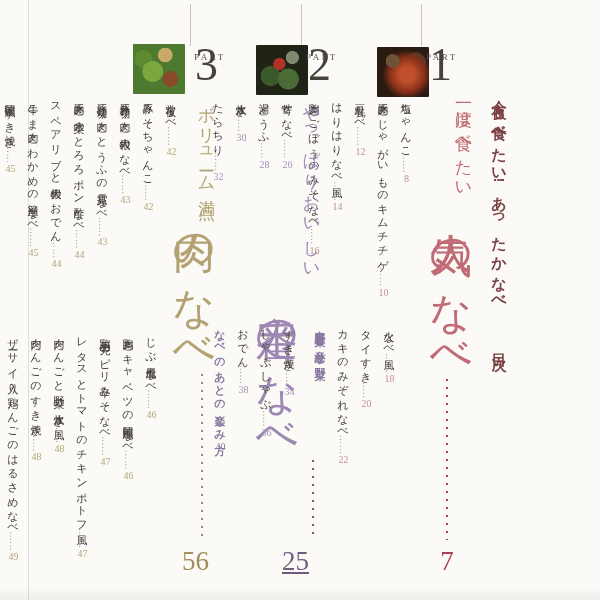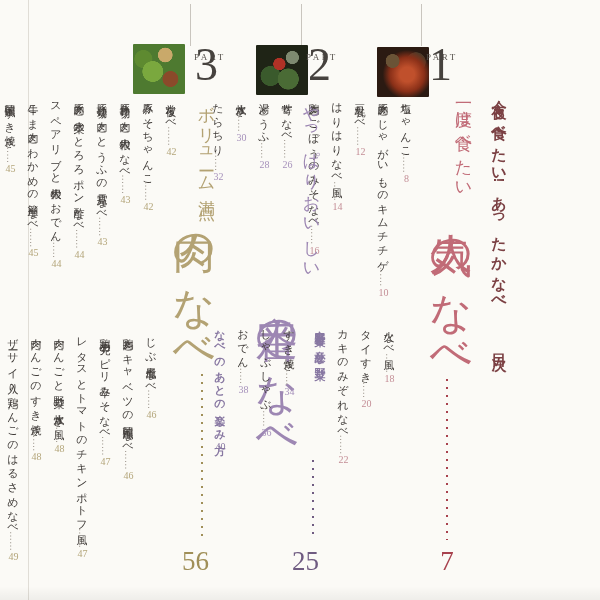--- a/index.html
+++ b/index.html
@@ -64,21 +64,21 @@
   .t-large{writing-mode:vertical-rl;font-family:"Liberation Serif",serif;
     font-size:42px;letter-spacing:5px;color:var(--accent);line-height:1;margin-top:8px;}
   .p2 .t-large{margin-right:22px;}
   .leader{flex:1;width:2px;margin:10px 0 8px 0;
     background:repeating-linear-gradient(to bottom,var(--numdark) 0 2px,rgba(0,0,0,0) 2px 8px);}
   .p1 .leader{align-self:center;}
   .p2 .leader{align-self:flex-end;margin-right:6px;}
   .p3 .leader{align-self:flex-end;margin-right:12px;}
   .pgnum{font-family:"Liberation Serif",serif;font-size:27px;line-height:1;color:var(--numdark);}
   .p1 .pgnum{align-self:center;}
-  .p2 .pgnum{align-self:flex-end;margin-right:1px;}
+  .p2 .pgnum{align-self:flex-end;margin-right:11px;text-decoration:underline;}
   .p3 .pgnum{align-self:flex-end;margin-right:6px;}
 
   
   .entries{position:absolute;writing-mode:vertical-rl;}
   .p1 .gA{right:65px;top:95px;}
   .p1 .gB{right:82px;top:322px;}
   .p2 .gA{right:34px;top:95px;}
   .p2 .gB{right:32px;top:322px;}
   .p3 .gA{right:35px;top:95px;}
   .p3 .gB{right:55px;top:330px;}

